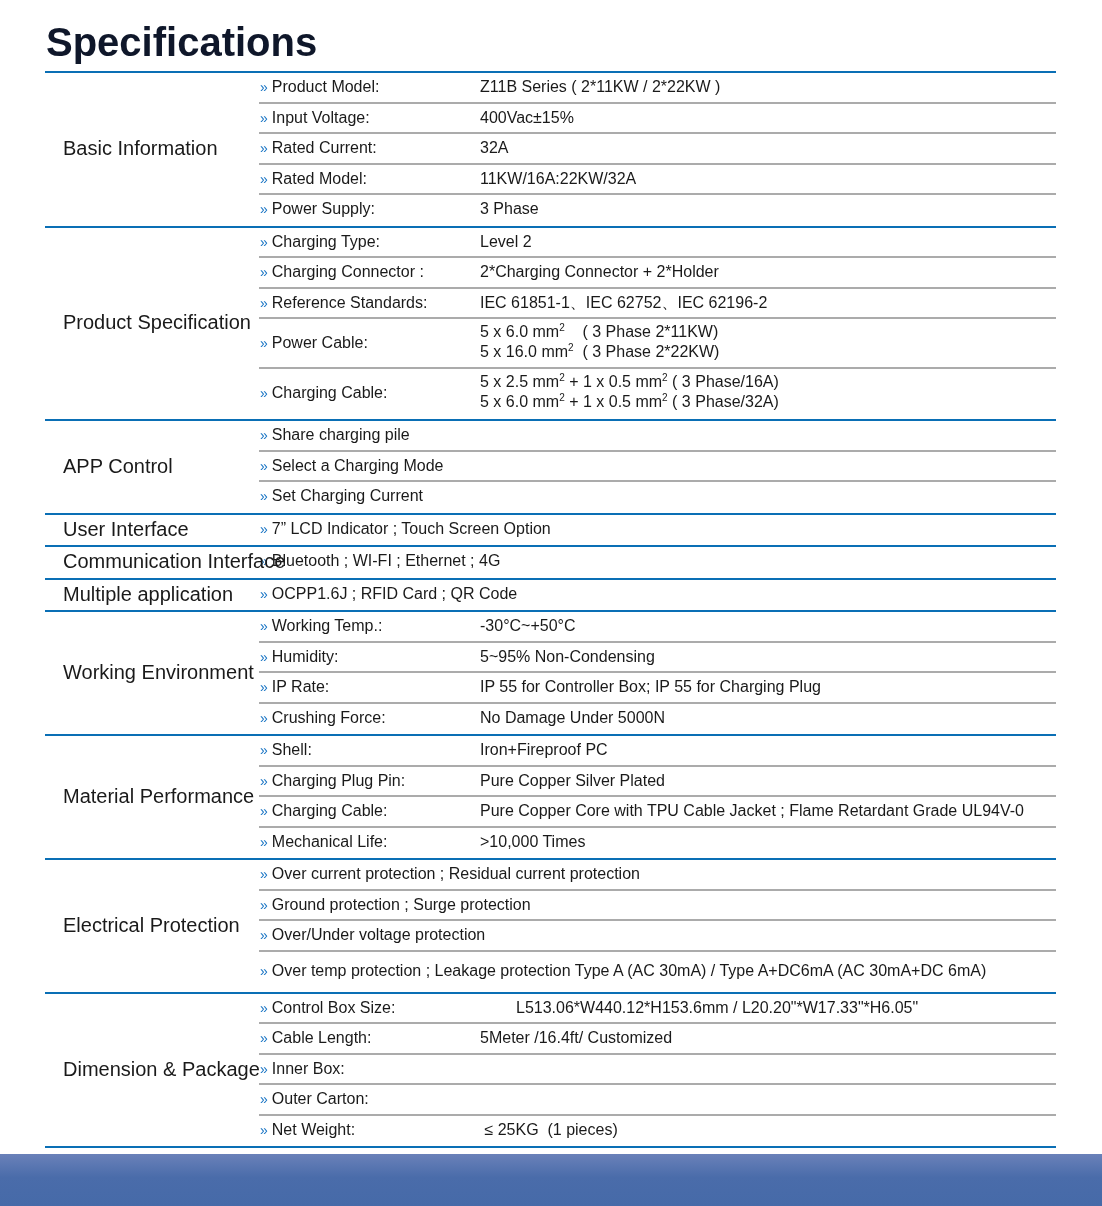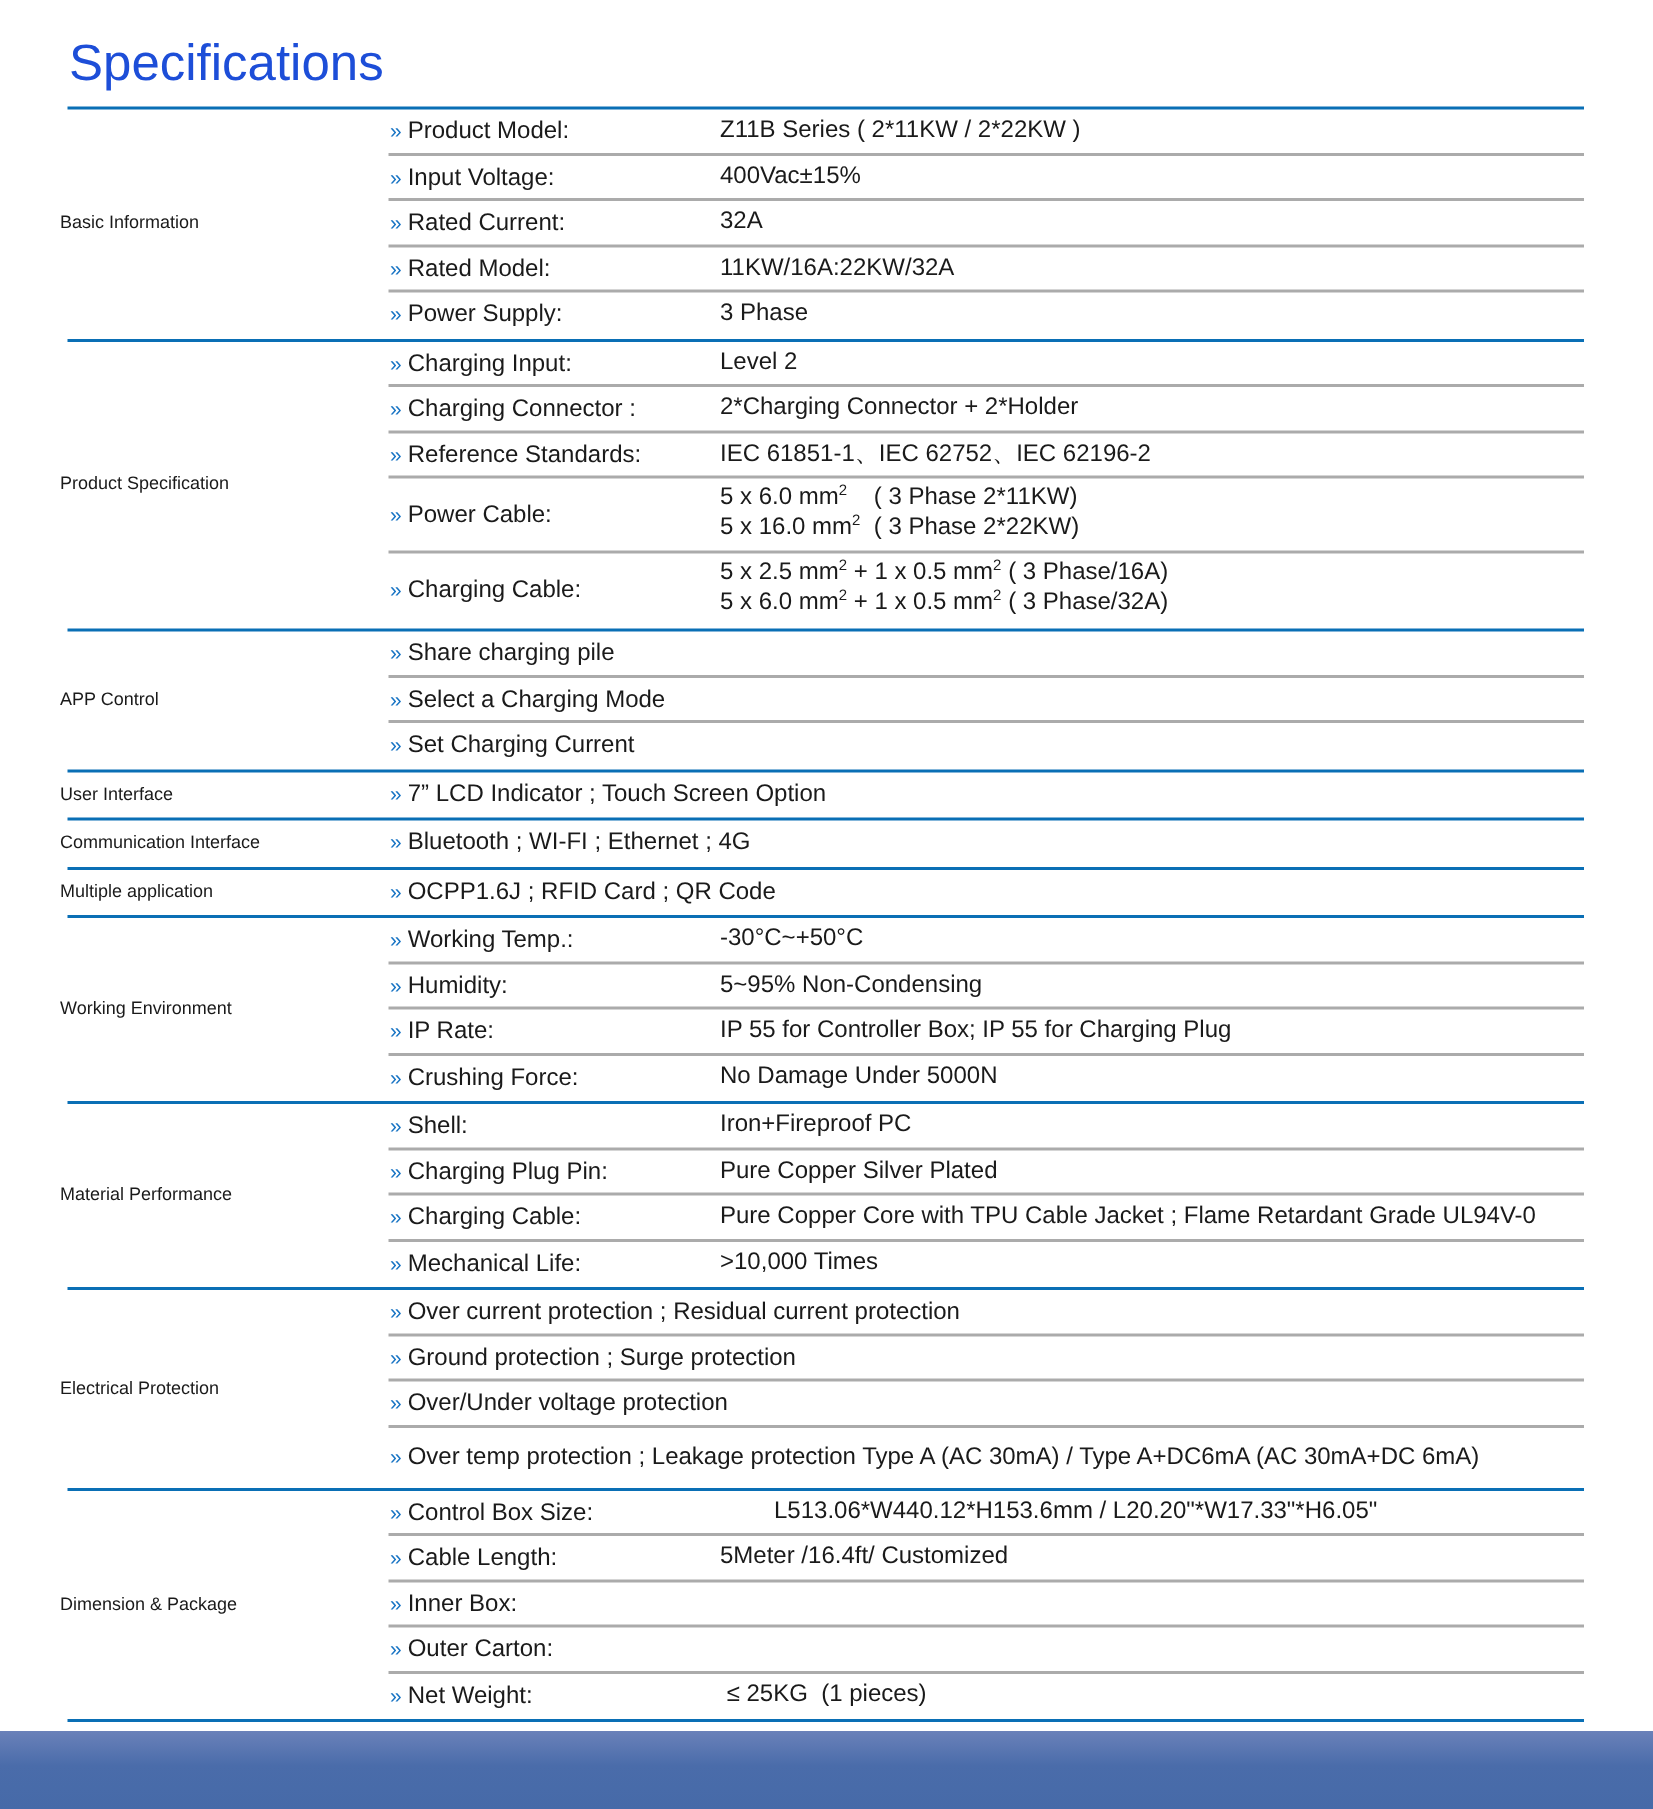--- a/index.html
+++ b/index.html
@@ -5,31 +5,31 @@
   html, body { margin: 0; padding: 0; }
   body {
     width: 1102px; height: 1206px; position: relative; overflow: hidden;
     background: #ffffff;
     font-family: "Liberation Sans", sans-serif;
     color: #1a1a1a;
   }
   .title {
     position: absolute; left: 46px; top: 22px;
     font-family: "Liberation Sans", sans-serif;
-    font-weight: normal; font-size: 34px; color: #1d4ed8; letter-spacing: 0px;
+    font-weight: bold; font-size: 40px; color: #0f172a; letter-spacing: 0px;
     line-height: 40px;
   }
   .blue-rule {
     position: absolute; left: 45px; width: 1011px; height: 2px; background: #0a6fb5;
   }
   .grey-rule {
     position: absolute; left: 259px; width: 797px; height: 2px; background: #ababab;
   }
   .cat {
-    position: absolute; left: 40px; font-size: 12px; line-height: 20px;
+    position: absolute; left: 63px; font-size: 20px; line-height: 20px;
   }
   .lbl {
     position: absolute; left: 260px; font-size: 16px; line-height: 20px; white-space: nowrap;
   }
   .val {
     position: absolute; left: 480px; font-size: 16px; line-height: 20px; white-space: nowrap;
   }
   .chev { color: #1874c4; font-size: 14px; margin-right: 4px; }
   sup { font-size: 10px; line-height: 0; vertical-align: 6px; }
   .footer {
@@ -52,21 +52,21 @@
     <div class="lbl" style="top: 138.25px;"><span class="chev">»</span><span>Rated Current:</span></div>
     <div class="val" style="top: 138.25px; white-space: pre;">32A</div>
     <div class="grey-rule" style="top: 162.5px;"></div>
     <div class="lbl" style="top: 168.75px;"><span class="chev">»</span><span>Rated Model:</span></div>
     <div class="val" style="top: 168.75px; white-space: pre; text-align: right;">11KW/16A:22KW/32A</div>
     <div class="grey-rule" style="top: 193px;"></div>
     <div class="lbl" style="top: 199.25px;"><span class="chev">»</span><span>Power Supply:</span></div>
     <div class="val" style="top: 199.25px; white-space: pre;">3 Phase</div>
     <div class="cat" style="top: 138.25px;">Basic Information</div>
     <div class="blue-rule" style="top: 225.5px;"></div>
-    <div class="lbl" style="top: 231.75px;"><span class="chev">»</span><span>Charging Input:</span></div>
+    <div class="lbl" style="top: 231.75px;"><span class="chev">»</span><span>Charging Type:</span></div>
     <div class="val" style="top: 231.75px; white-space: pre;">Level 2</div>
     <div class="grey-rule" style="top: 256px;"></div>
     <div class="lbl" style="top: 262.25px;"><span class="chev">»</span><span>Charging Connector :</span></div>
     <div class="val" style="top: 262.25px; white-space: pre;">2*Charging Connector + 2*Holder</div>
     <div class="grey-rule" style="top: 286.5px;"></div>
     <div class="lbl" style="top: 292.75px;"><span class="chev">»</span><span>Reference Standards:</span></div>
     <div class="val" style="top: 292.75px; white-space: pre;">IEC 61851-1、IEC 62752、IEC 62196-2</div>
     <div class="grey-rule" style="top: 317px;"></div>
     <div class="lbl" style="top: 333px;"><span class="chev">»</span><span>Power Cable:</span></div>
     <div class="val" style="top: 322px; white-space: pre;"><span>5 x 6.0 mm</span><sup>2</sup><span>    ( 3 Phase 2*11KW)</span></div>

